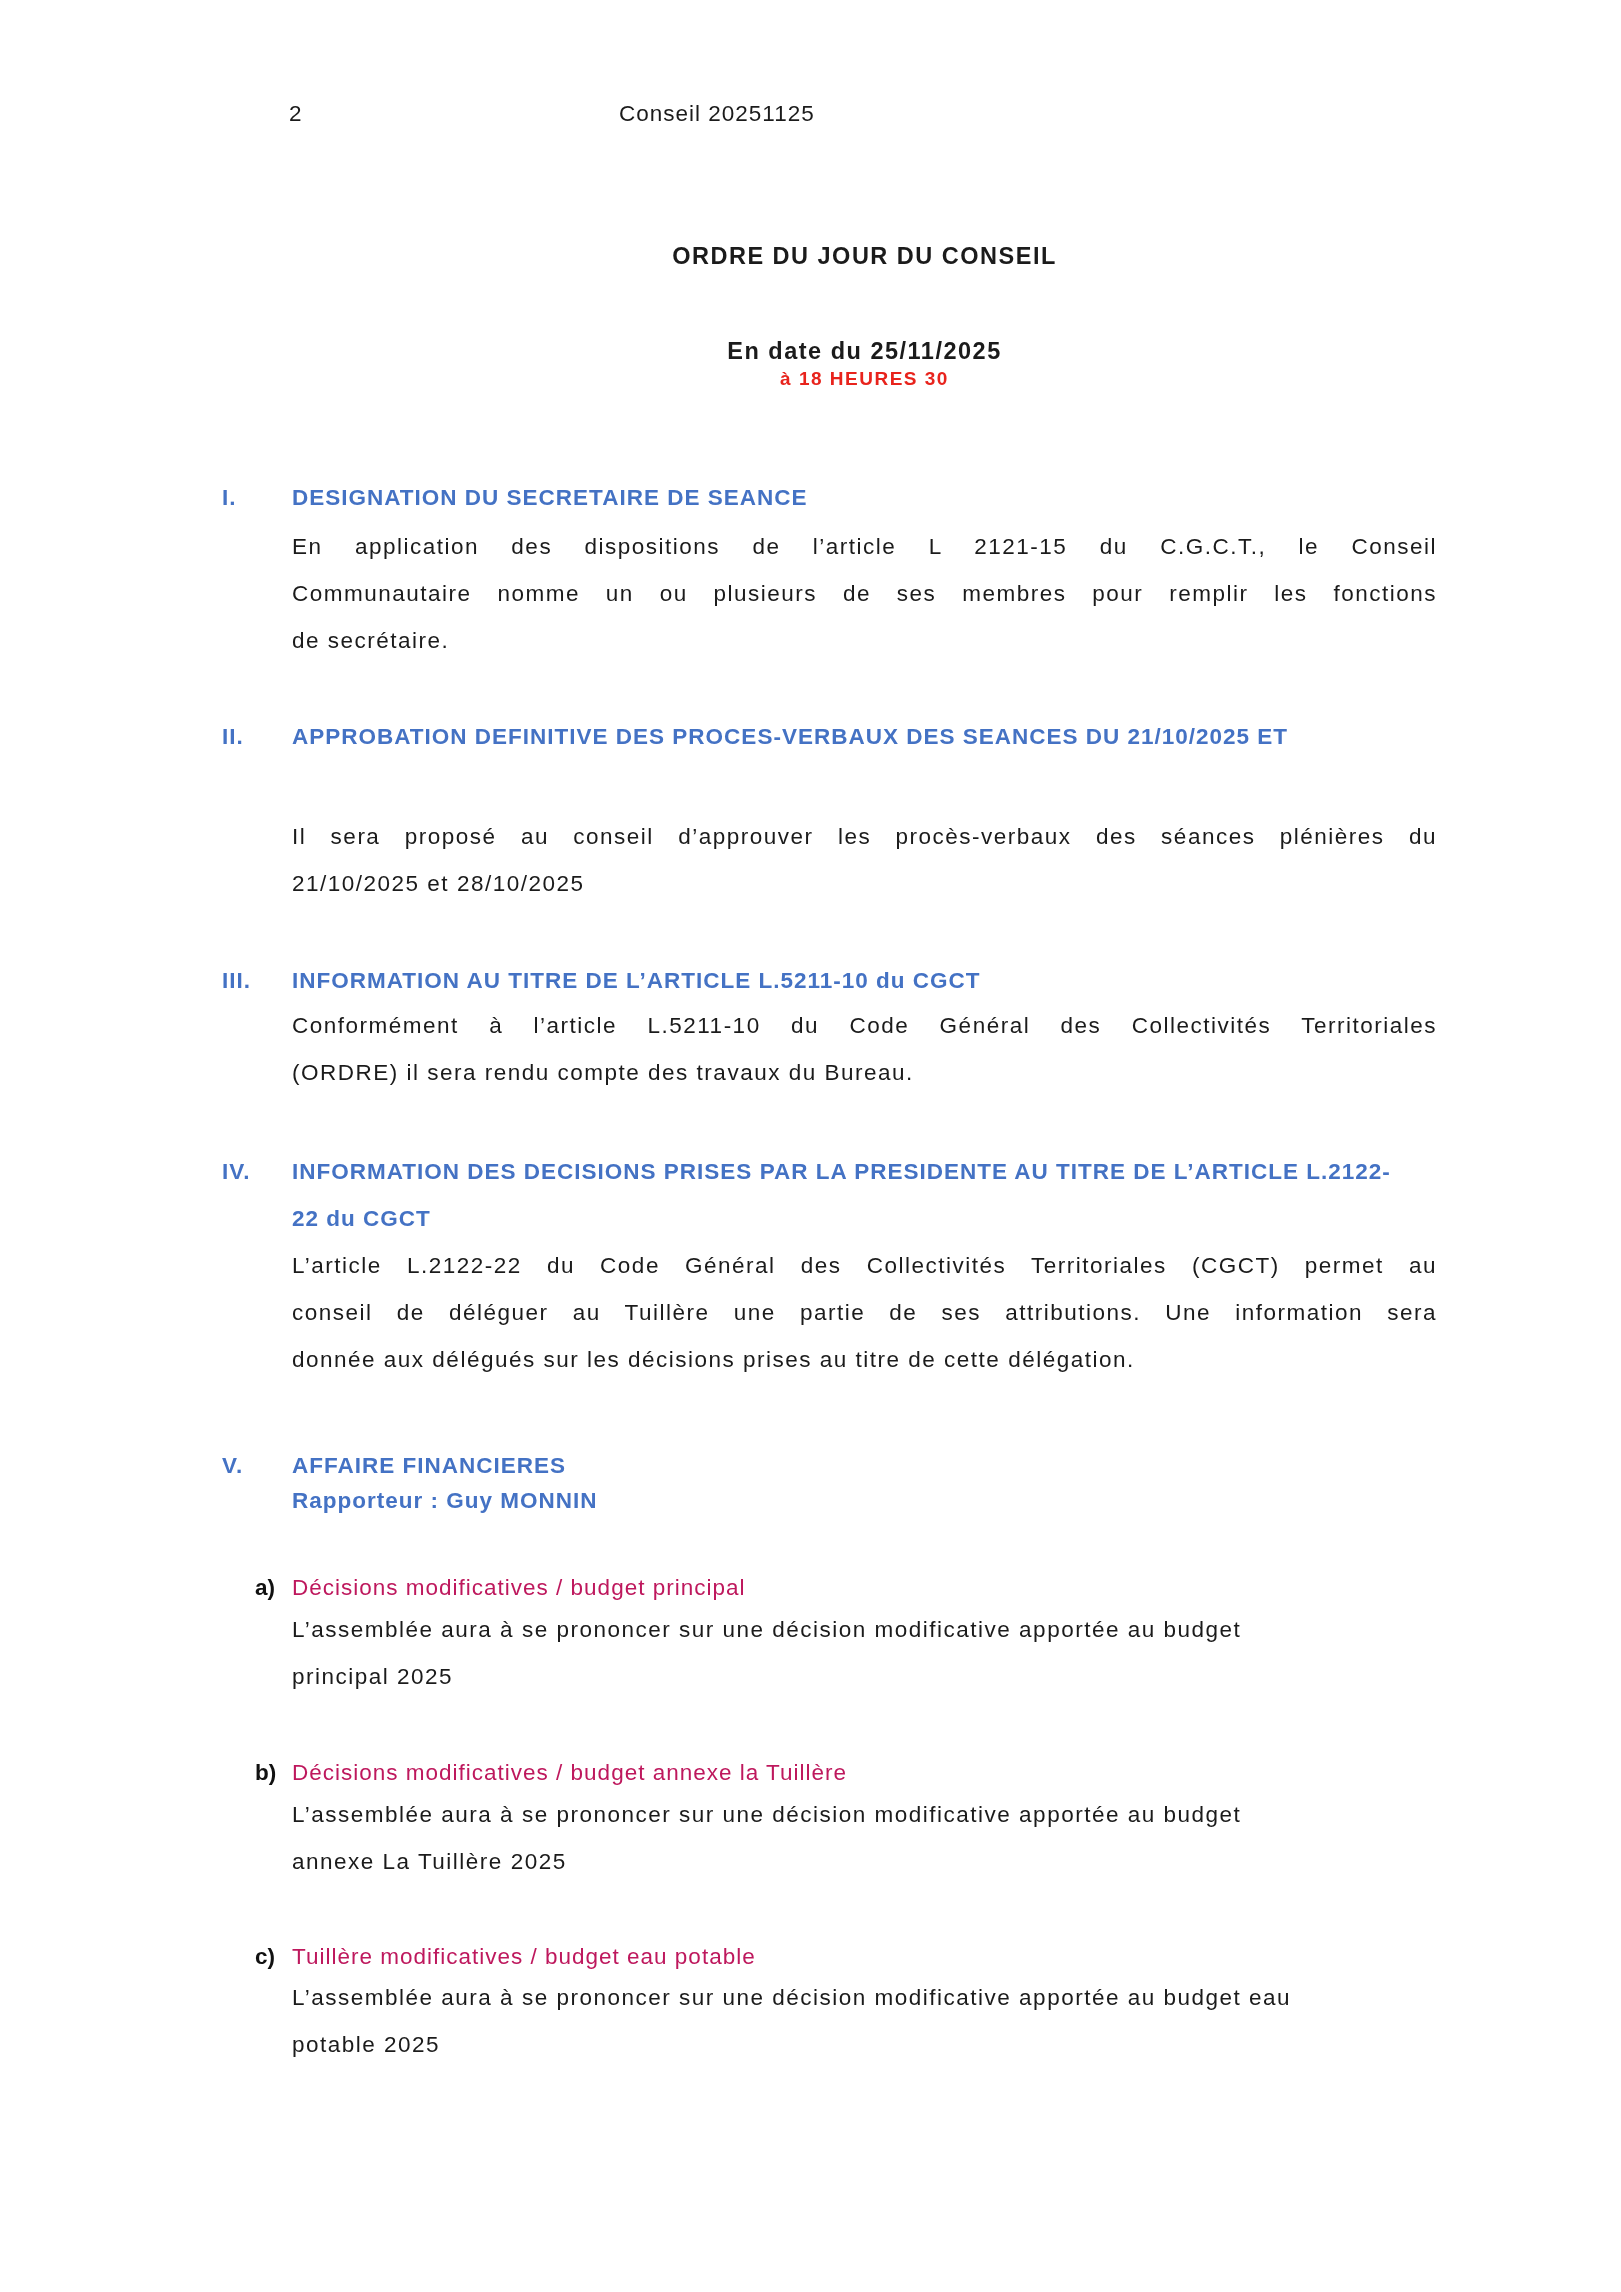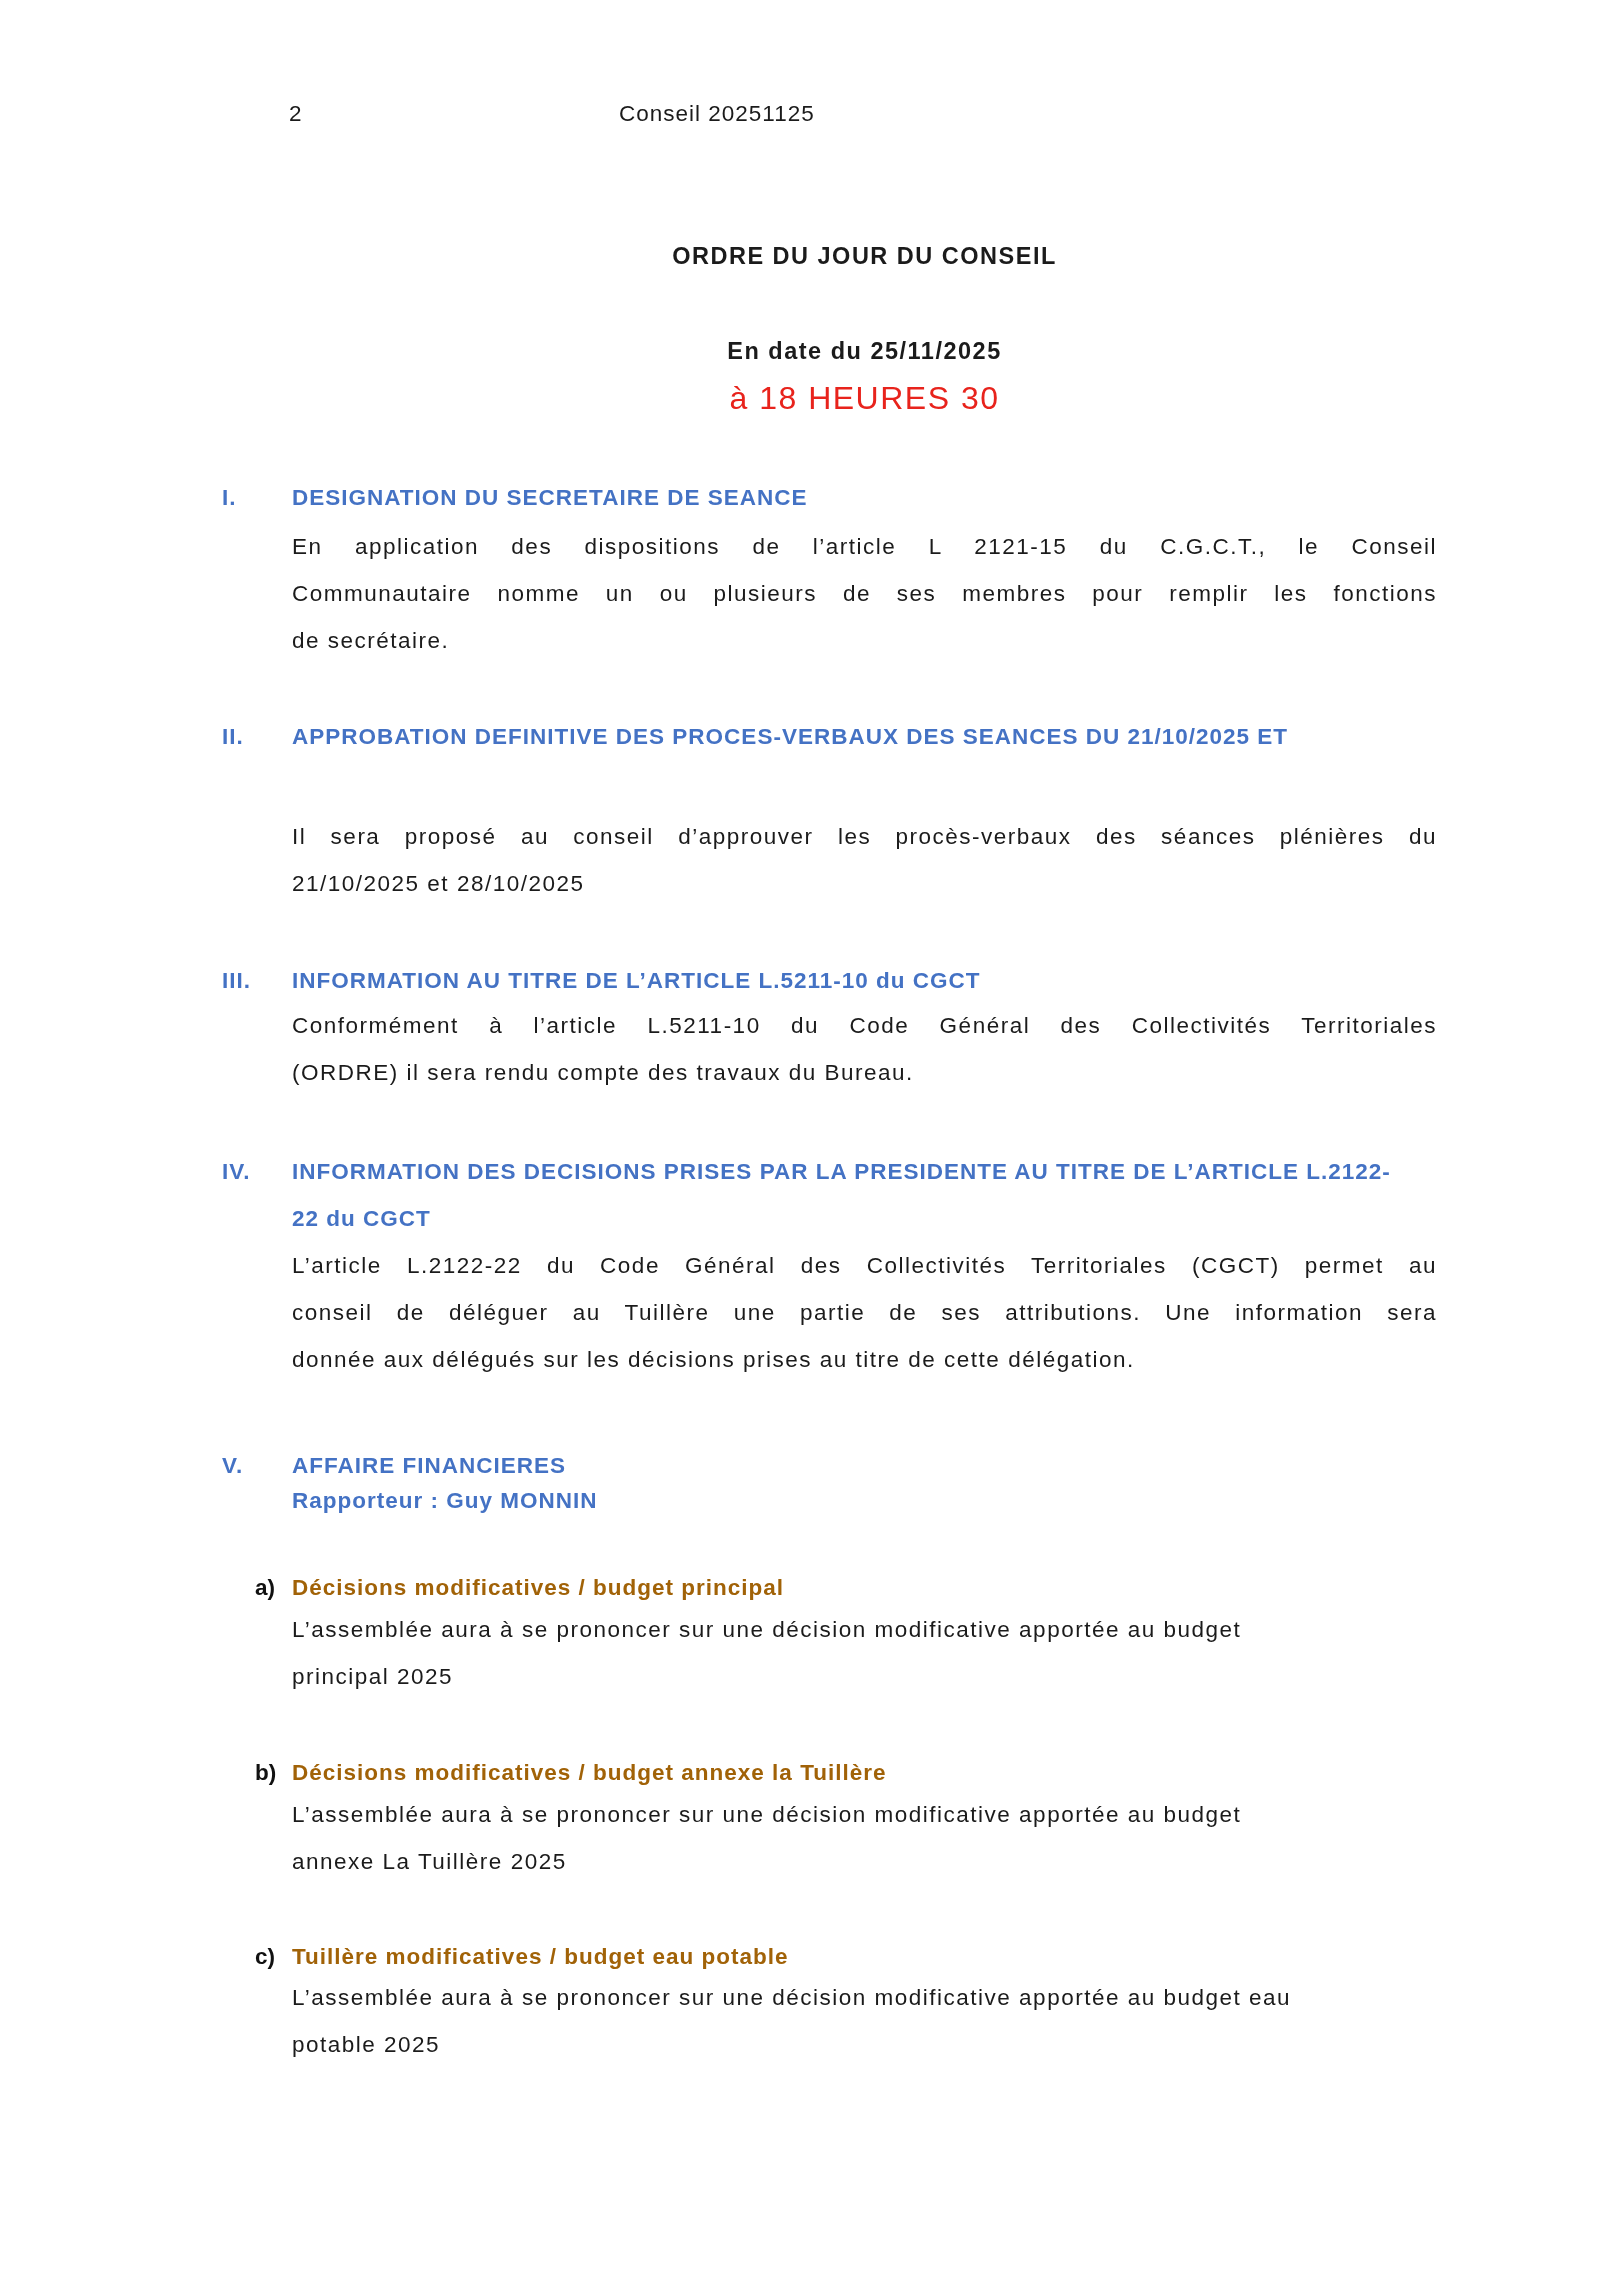--- a/index.html
+++ b/index.html
@@ -20,31 +20,31 @@
   }
   .abs{position:absolute;}
   
   .hdr{top:90px;font-size:22.5px;line-height:47px;letter-spacing:1px;color:var(--ink);}
   .hdr-num{left:289px;}
   .hdr-ref{left:619px;}
   
   .center-block{left:292px;width:1145px;text-align:center;line-height:47px;}
   .title{top:233px;font-size:23.5px;font-weight:700;letter-spacing:1.5px;}
   .date{top:328px;font-size:23.5px;font-weight:600;letter-spacing:1.5px;}
-  .time{top:375px;font-size:32px;font-weight:400;letter-spacing:1.5px;color:var(--alert);}
+  .time{top:355px;font-size:19px;font-weight:700;letter-spacing:1.5px;color:var(--alert);}
   
   .numeral{left:222px;font-size:22.5px;font-weight:700;line-height:47px;letter-spacing:1px;color:var(--accent);}
   .heading{left:292px;width:1304px;font-size:22.5px;font-weight:700;line-height:47px;letter-spacing:1px;color:var(--accent);}
   .rapporteur{left:292px;width:1304px;font-size:22.5px;font-weight:700;line-height:47px;letter-spacing:1px;color:var(--accent);}
   .bodyblk{left:292px;width:1145px;font-size:22.5px;line-height:47px;letter-spacing:1.5px;color:var(--ink);}
   .jl{text-align:justify;text-align-last:justify;-moz-text-align-last:justify;}
   .ll{text-align:left;}
   
   .letter{left:255px;font-size:22.5px;font-weight:700;line-height:47px;color:#111;}
-  .subhead{left:292px;width:1304px;font-size:22.5px;font-weight:700;line-height:47px;letter-spacing:1px;color:#a16207;}
+  .subhead{left:292px;width:1304px;font-size:22.5px;font-weight:400;line-height:47px;letter-spacing:1px;color:#be185d;}
 </style>
 </head>
 <body>
 
 <div class="page">
 
   <div class="abs hdr hdr-num">2</div>
   <div class="abs hdr hdr-ref">Conseil 20251125</div>
 
   <div class="abs center-block title">ORDRE DU JOUR DU CONSEIL</div>

